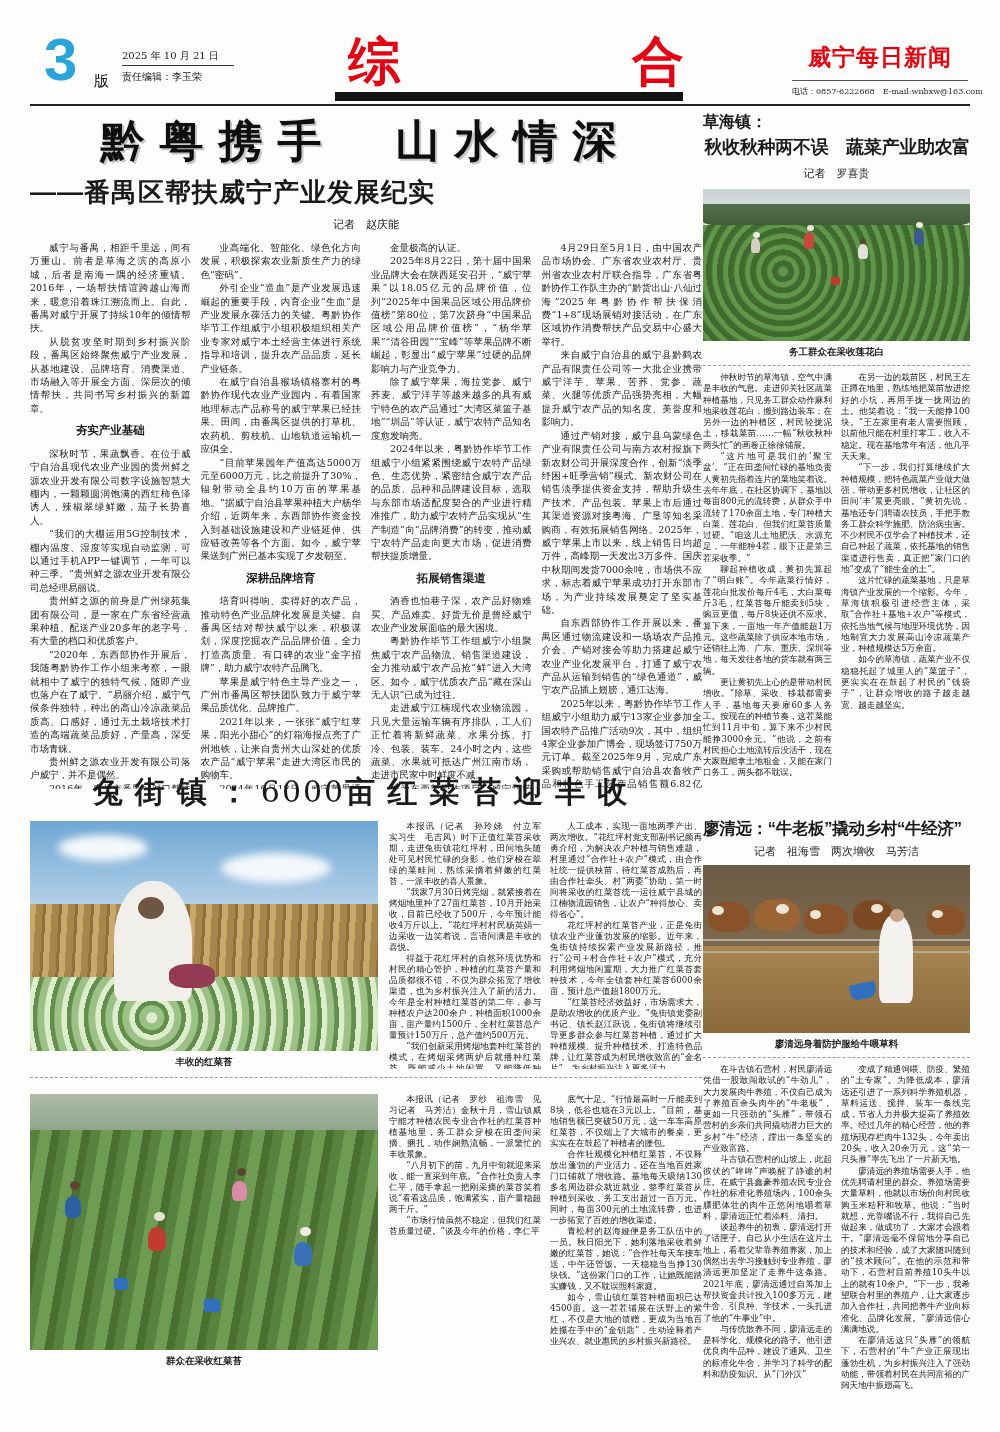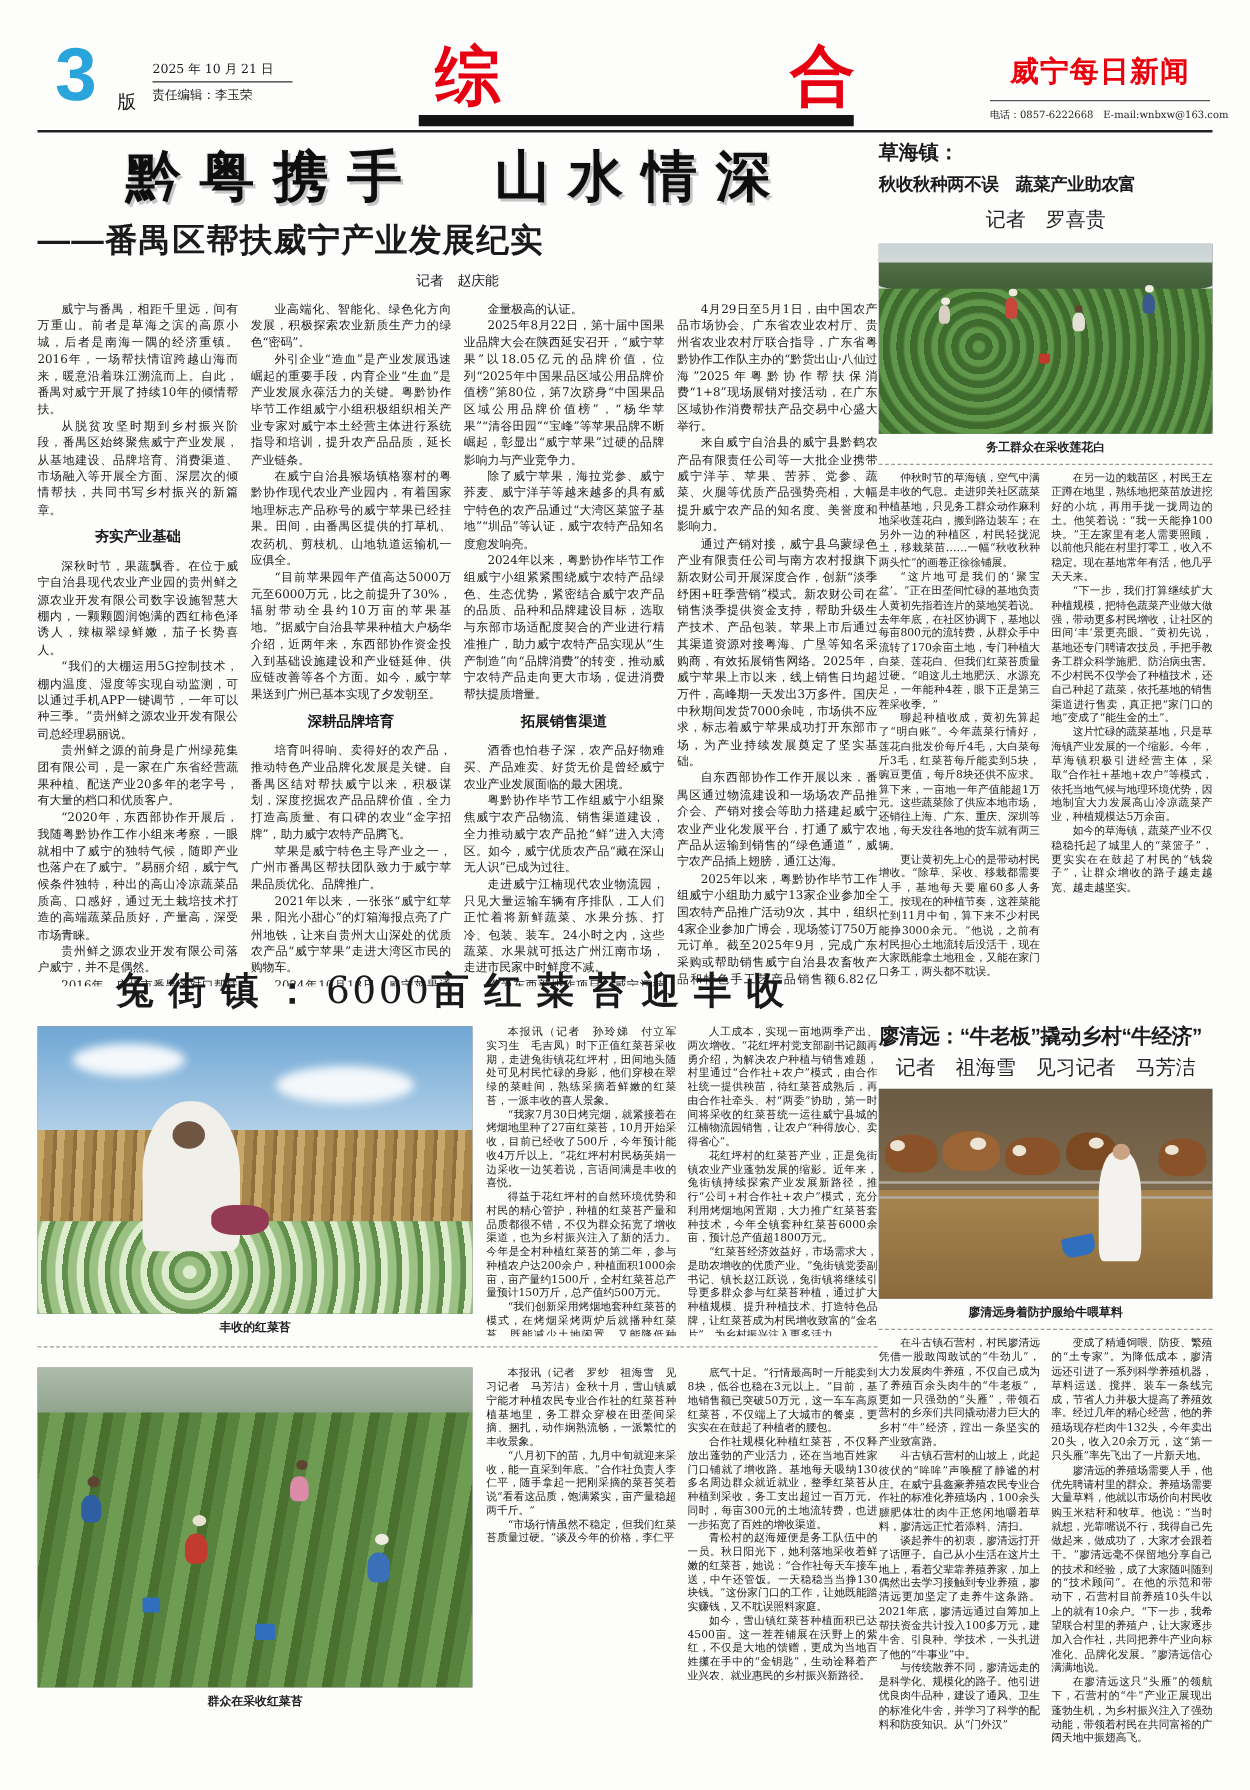--- a/index.html
+++ b/index.html
@@ -20,40 +20,40 @@
             font-weight:bold;font-size:23px;letter-spacing:1px;}
   .contact{position:absolute;right:2px;top:46px;width:176px;border-top:1px solid #555;
            font-size:8px;padding-top:5px;text-align:center;white-space:nowrap;color:#222;}
   .thickbar{position:absolute;left:305px;top:58px;width:348px;height:9px;background:#141414;}
   .hdr-rule{position:absolute;left:30px;top:104px;width:940px;border-top:2px solid #222;}
 
   
   .para{text-indent:2em;margin:0;}
   .dashline{border-top:1px dashed #9a9a9a;height:0;}
   .caption{text-align:center;font-size:9.5px;font-weight:bold;color:#222;}
-  .byline{text-align:center;font-size:16px;color:#222;}
+  .byline{text-align:center;font-size:11px;color:#222;}
 
   
   .main-art{position:absolute;left:30px;top:112px;width:672px;}
   .m-head{text-align:center;font-family:"Liberation Sans",sans-serif;font-weight:900;font-size:44px;
           letter-spacing:15px;color:#0e0e0e;white-space:nowrap;
           text-shadow:2px 2px 0 #c6c6c6,-1px -1px 0 #efefef;}
   .m-dek{text-align:left;font-family:"Liberation Sans",sans-serif;font-weight:bold;font-size:26px;
          margin-top:4px;letter-spacing:1px;}
   .m-byline{margin-top:7px;font-size:11px;}
   .m-cols{display:flex;gap:10px;margin-top:9px;height:548px;overflow:hidden;}
   .mcol{width:160.5px;overflow:hidden;font-size:9.5px;line-height:13.4px;text-align:justify;}
   .subhead{text-align:center;font-family:"Liberation Sans",sans-serif;font-size:11.5px;
            font-weight:bold;margin:9px 0;}
 
   
   .caohai{position:absolute;left:703px;top:112px;width:267px;}
   .c-kicker{font-family:"Liberation Sans",sans-serif;font-weight:bold;font-size:16px;}
-  .c-head{font-family:"Liberation Sans",sans-serif;font-weight:900;font-size:14px;line-height:28px;
-          white-space:nowrap;letter-spacing:-0.3px;}
+  .c-head{font-family:"Liberation Sans",sans-serif;font-weight:900;font-size:18px;line-height:28px;
+          white-space:nowrap;letter-spacing:-0.3px;text-align:right;}
   .c-byline{margin:5px 0 7px 0;}
   .twocol{display:flex;gap:9px;overflow:hidden;}
   .tc{width:129px;overflow:hidden;font-size:8.6px;line-height:11.3px;text-align:justify;}
   .caohai .twocol{height:404px;margin-top:4px;justify-content:space-between;}
 
   
   .liao{position:absolute;left:703px;top:818px;width:267px;}
   .l-head{font-family:"Liberation Sans",sans-serif;font-weight:900;font-size:16.5px;
           white-space:nowrap;letter-spacing:-0.3px;}
   .l-byline{margin:4px 0 6px 0;}
@@ -219,21 +219,21 @@
           <p class="para">在另一边的栽苗区，村民王左正蹲在地里，熟练地把菜苗放进挖好的小坑，再用手拢一拢周边的土。他笑着说：“我一天能挣100块。”王左家里有老人需要照顾，以前他只能在村里打零工，收入不稳定。现在基地常年有活，他几乎天天来。</p>
           <p class="para">“下一步，我们打算继续扩大种植规模，把特色蔬菜产业做大做强，带动更多村民增收，让社区的田间‘丰’景更亮眼。”黄初先说，基地还专门聘请农技员，手把手教务工群众科学施肥、防治病虫害。不少村民不仅学会了种植技术，还自己种起了蔬菜，依托基地的销售渠道进行售卖，真正把“家门口的地”变成了“能生金的土”。</p>
           <p class="para">这片忙碌的蔬菜基地，只是草海镇产业发展的一个缩影。今年，草海镇积极引进经营主体，采取“合作社+基地+农户”等模式，依托当地气候与地理环境优势，因地制宜大力发展高山冷凉蔬菜产业，种植规模达5万余亩。</p>
           <p class="para">如今的草海镇，蔬菜产业不仅稳稳托起了城里人的“菜篮子”，更实实在在鼓起了村民的“钱袋子”，让群众增收的路子越走越宽、越走越坚实。</p>
         </div>
     </div>
   </div>
 
   <div class="liao">
     <div class="l-head">廖清远：“牛老板”撬动乡村“牛经济”</div>
-    <div class="byline l-byline">记者　祖海雪　见习记者　马芳洁</div>
+    <div class="byline l-byline">记者　祖海雪　两次增收　马芳洁</div>
     <div class="photo ph-liao">
       <div class="barnbg"></div>
       <div class="floor"></div>
       <div class="cow" style="left:2%;top:22%;width:42px;height:30px;">
           <span class="patch" style="left:4px;top:4px;width:12px;height:9px;"></span>
         </div>
       <div class="cow" style="left:19%;top:20%;width:46px;height:32px;background:#9a6434;">
           <span class="patch" style="left:22px;top:5px;width:13px;height:10px;"></span>
         </div>
       <div class="cow" style="left:38%;top:23%;width:44px;height:30px;">

